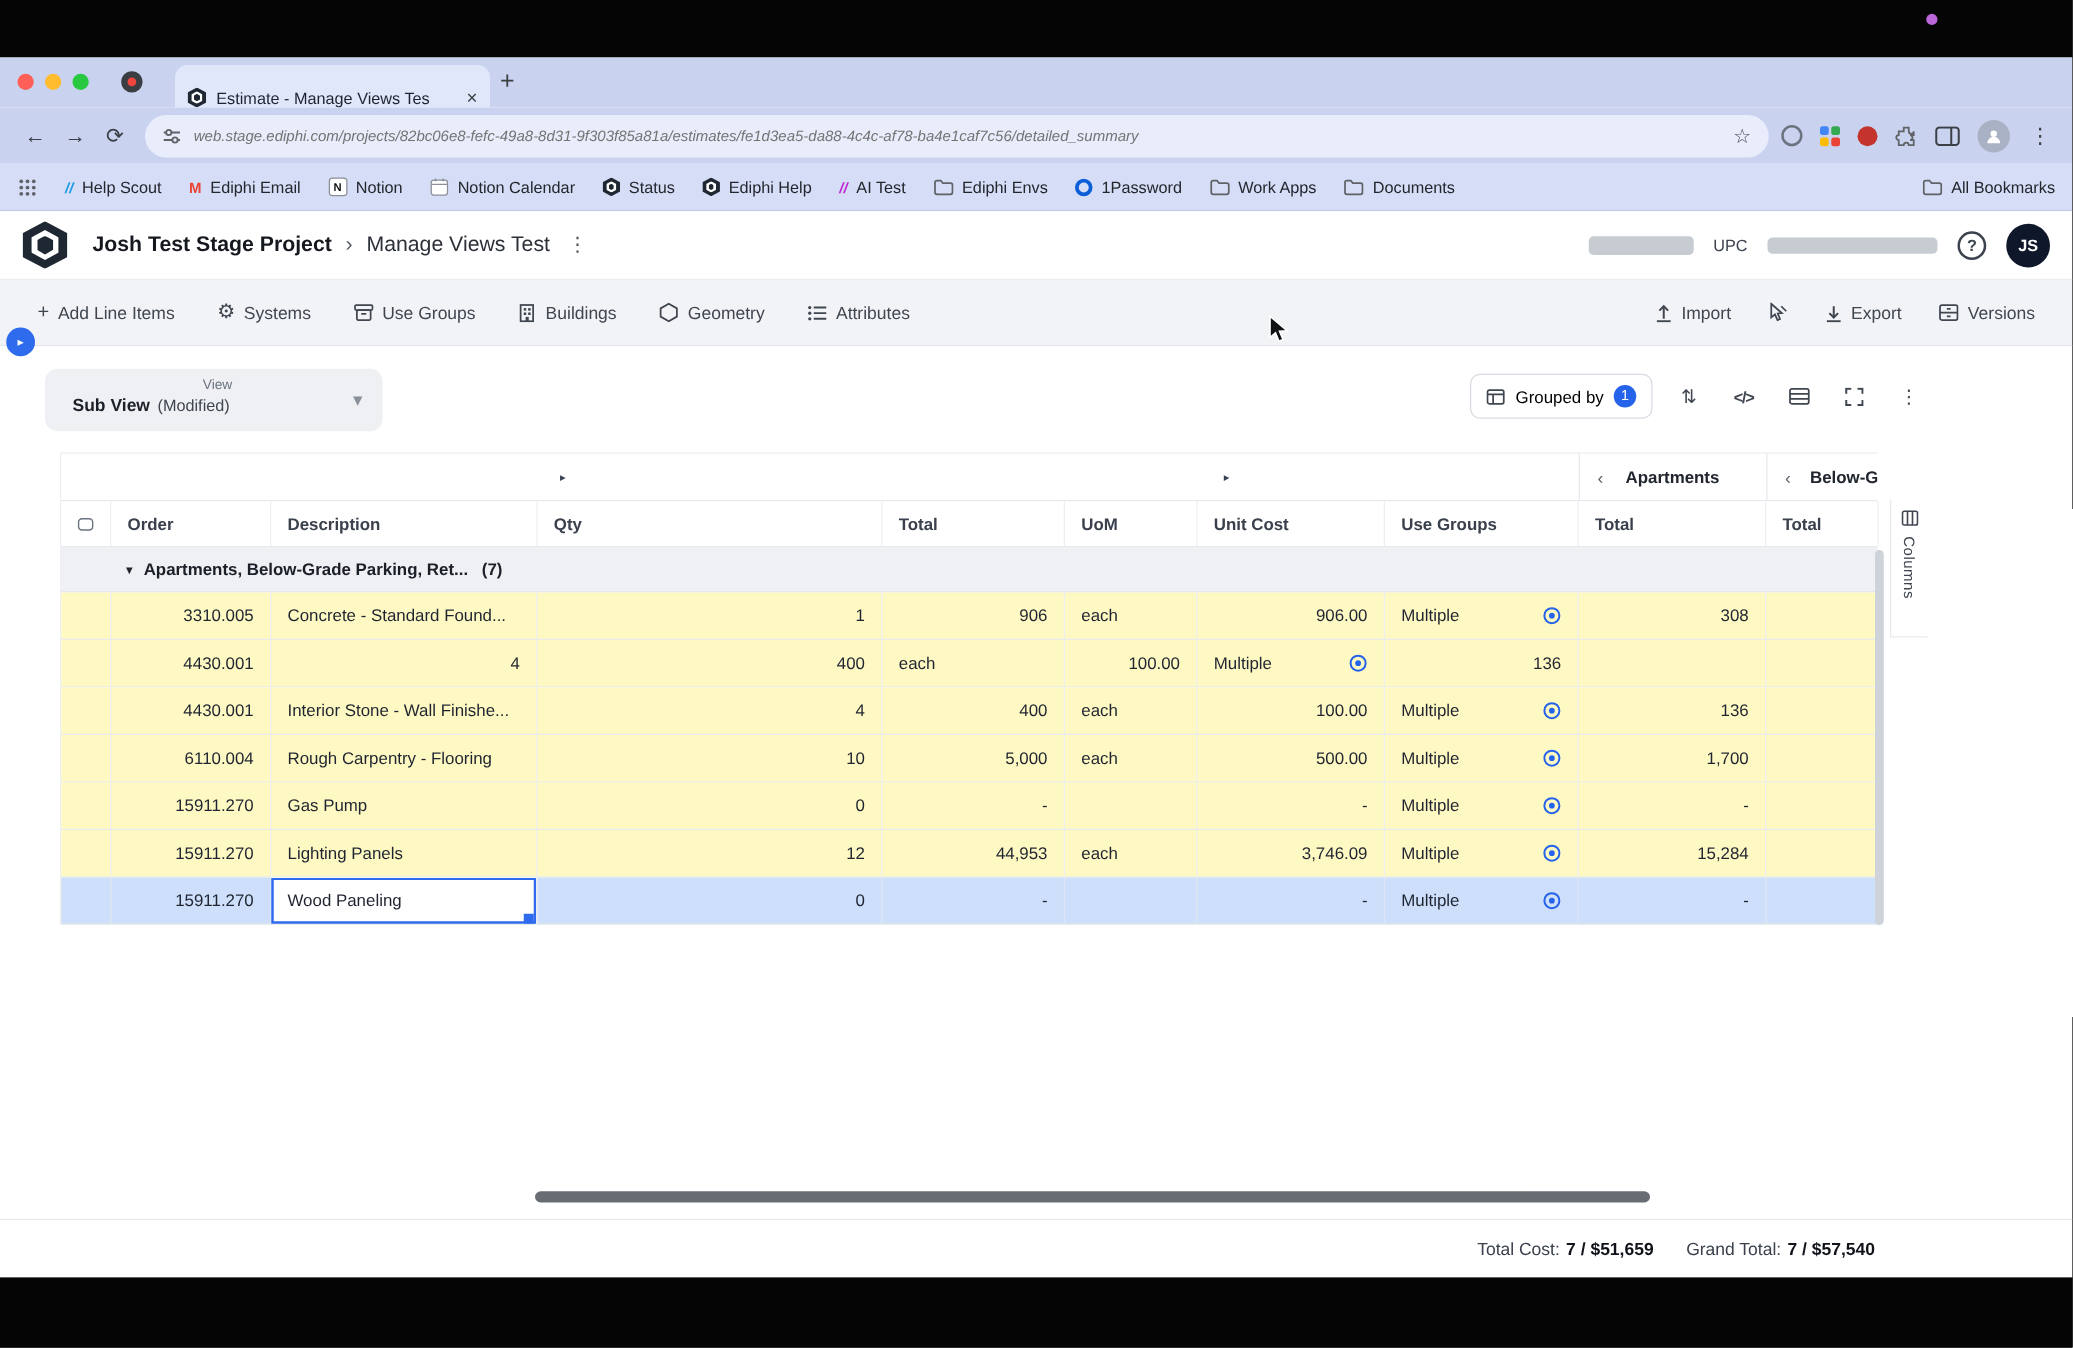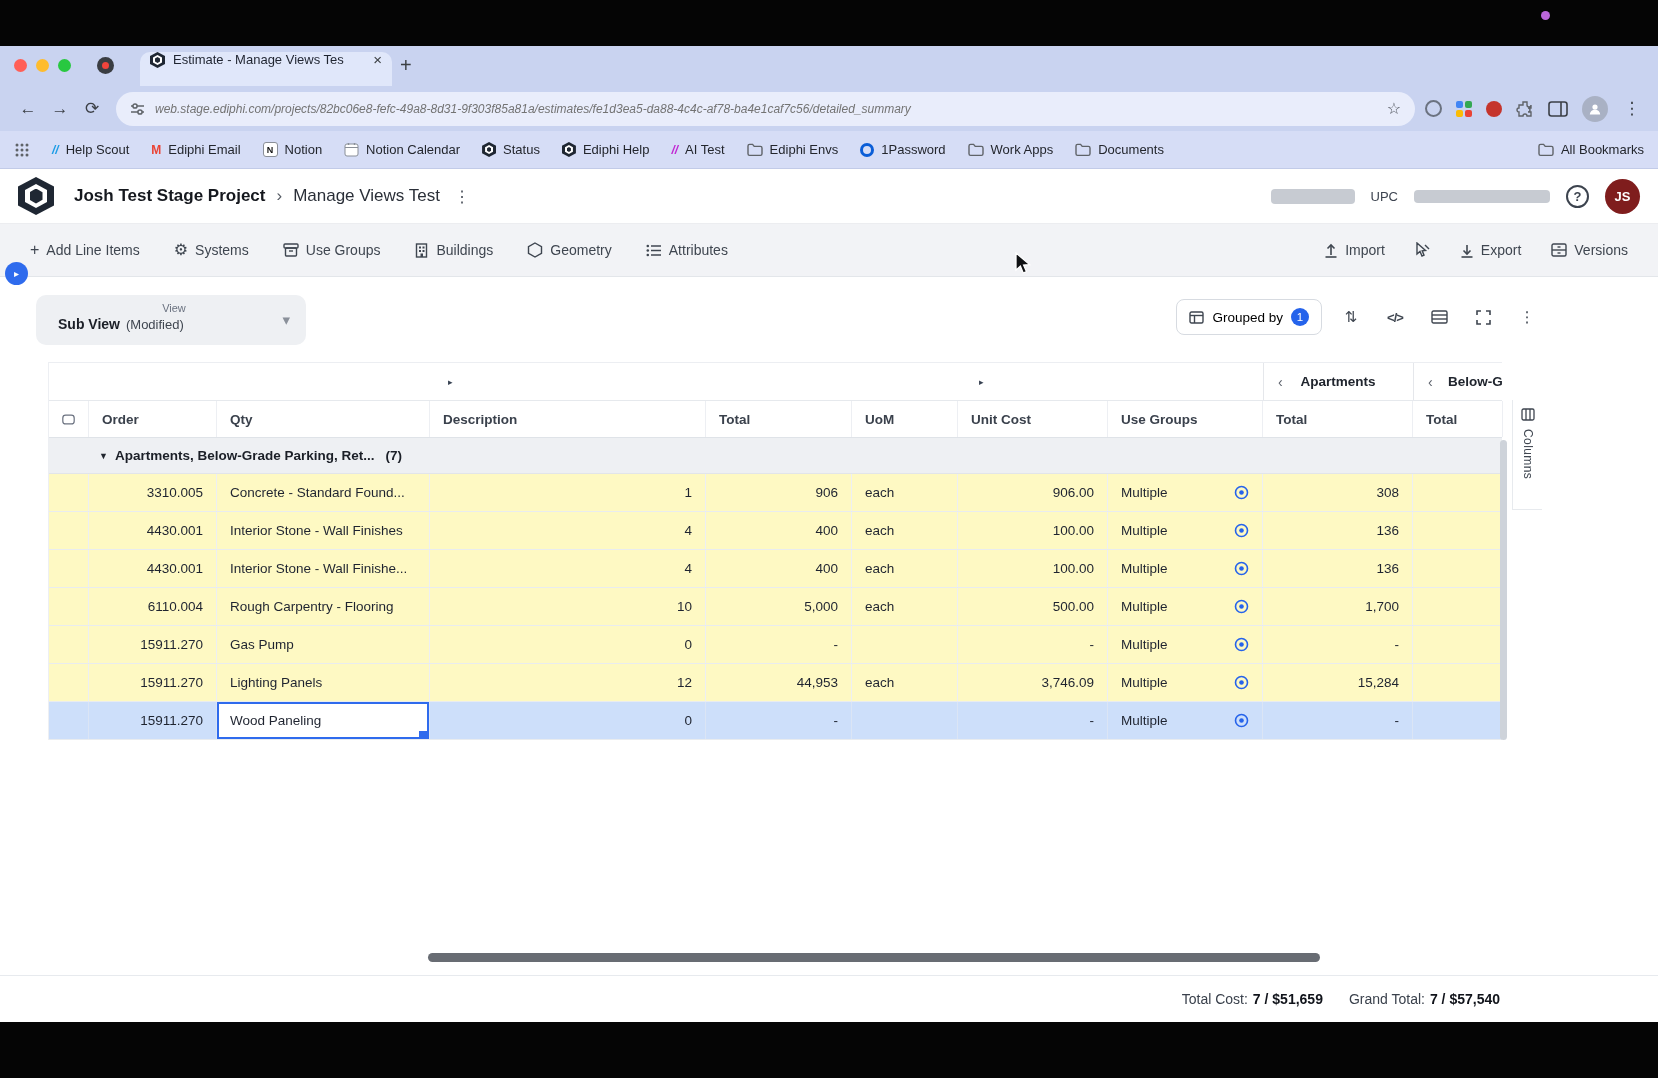--- a/index.html
+++ b/index.html
@@ -14,21 +14,21 @@
   
   .browser { position:absolute; left:0; top:46px; width:1658px; height:976px; background:#fff; }
 
   
   .tabstrip { position:relative; height:40px; background:#c9d3f0; }
   .lights { position:absolute; left:14px; top:13px; display:flex; gap:9px; }
   .light { width:13px; height:13px; border-radius:50%; }
   .light.red { background:#ff5f57; } .light.yellow { background:#febc2e; } .light.green { background:#28c840; }
   .record-btn { position:absolute; left:97px; top:11px; width:17px; height:17px; border-radius:50%; background:#3a3d42; display:flex; align-items:center; justify-content:center; }
   .record-dot { width:7px; height:7px; border-radius:50%; background:#f0443c; }
-  .tab { position:absolute; left:140px; top:6px; width:252px; height:34px; background:#e0e7fa; border-radius:10px 10px 0 0; display:flex; align-items:flex-start; padding:0 10px; gap:8px; }
+  .tab { position:absolute; left:140px; top:6px; width:252px; height:34px; background:#e0e7fa; border-radius:10px 10px 0 0; display:flex; align-items:flex-end; padding:0 10px; gap:8px; }
   .tab-title { font-size:13px; color:#1f2430; flex:1; white-space:nowrap; overflow:hidden; }
   .tab-close { font-size:15px; color:#3c4043; line-height:1; }
   .newtab { position:absolute; left:400px; top:8px; font-size:20px; color:#3c4043; }
 
   
   .hex { background:#1f2733; clip-path:polygon(50% 0,100% 25%,100% 75%,50% 100%,0 75%,0 25%); position:relative; display:flex; align-items:center; justify-content:center; }
   .hex .hex-in { background:#fff; clip-path:polygon(50% 0,100% 25%,100% 75%,50% 100%,0 75%,0 25%); display:flex; align-items:center; justify-content:center; }
   .hex .hex-core { background:#1f2733; clip-path:polygon(50% 0,100% 25%,100% 75%,50% 100%,0 75%,0 25%); }
 
   
@@ -55,21 +55,21 @@
   
   .appheader { height:55px; background:#fff; border-bottom:1px solid #ecedf0; display:flex; align-items:center; padding:0 18px; }
   .crumb-project { font-size:17px; font-weight:700; color:#15181e; margin-left:20px; }
   .crumb-sep { font-size:17px; color:#555b64; margin:0 11px; }
   .crumb-page { font-size:17px; color:#2a2f38; }
   .crumb-kebab { font-size:16px; color:#4a505a; margin-left:14px; }
   .hdr-right { margin-left:auto; display:flex; align-items:center; gap:16px; }
   .blob { background:#c7cbd2; border-radius:4px; }
   .upc { font-size:13px; color:#3d4450; }
   .help-circle { width:23px; height:23px; border-radius:50%; border:2px solid #3c434e; color:#3c434e; font-size:13px; font-weight:700; display:flex; align-items:center; justify-content:center; }
-  .avatar-js { width:35px; height:35px; border-radius:50%; background:#7f1d1d; color:#fff; font-size:13px; font-weight:600; display:flex; align-items:center; justify-content:center; }
+  .avatar-js { width:35px; height:35px; border-radius:50%; background:#0f172a; color:#fff; font-size:13px; font-weight:600; display:flex; align-items:center; justify-content:center; }
 
   
   .apptoolbar { height:53px; background:#f2f3f6; border-bottom:1px solid #e3e6ea; display:flex; align-items:center; padding:0 30px; }
   .tool-left { display:flex; align-items:center; gap:34px; }
   .tool-right { margin-left:auto; display:flex; align-items:center; gap:30px; }
   .tbtn { display:flex; align-items:center; gap:7px; font-size:14px; color:#3f4650; white-space:nowrap; }
   .tbtn svg, .tbtn .tglyph { color:#3f4650; }
   .tglyph { font-size:16px; line-height:1; }
 
   
@@ -470,22 +470,22 @@
           </div>
         </div>
 
         <div class="grid-row t-head">
           <div class="c">
             <svg width="16" height="13" viewBox="0 0 16 13">
                 <rect x="1" y="1" width="14" height="11" rx="3.5" fill="none" stroke="#6b7280" stroke-width="1.5"></rect>
               </svg>
           </div>
           <div class="c">Order</div>
+          <div class="c">Description</div>
           <div class="c">Qty</div>
-          <div class="c">Description</div>
           <div class="c">Total</div>
           <div class="c">UoM</div>
           <div class="c">Unit Cost</div>
           <div class="c">Use Groups</div>
           <div class="c">Total</div>
           <div class="c">Total</div>
         </div>
 
         <div class="t-group">
           <span class="group-caret">▼</span>
@@ -508,21 +508,20 @@
                 <circle cx="7.5" cy="7.5" r="2.3" fill="#2563eb"></circle>
               </svg>
             </div>
           <div class="c num">308</div>
           <div class="c num"></div>
         </div>
 
         <div class="grid-row t-row">
           <div class="c"></div>
           <div class="c num">4430.001</div>
-          <div class="c">Interior Stone - Wall Finishes</div>
           <div class="c num">4</div>
           <div class="c num">400</div>
           <div class="c">each</div>
           <div class="c num">100.00</div>
           <div class="c ug-cell">
               <span>Multiple</span>
               <svg class="target-icon" width="15" height="15" viewBox="0 0 15 15">
                 <circle cx="7.5" cy="7.5" r="6" fill="none" stroke="#2563eb" stroke-width="1.6"></circle>
                 <circle cx="7.5" cy="7.5" r="2.3" fill="#2563eb"></circle>
               </svg>

